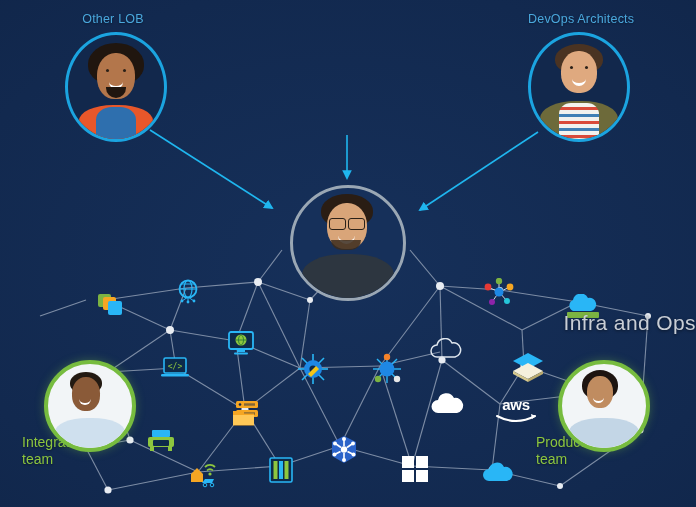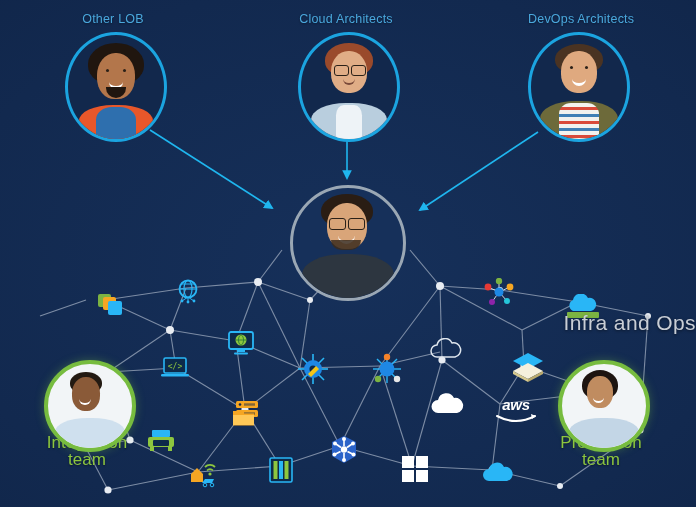--- a/index.html
+++ b/index.html
@@ -51,28 +51,28 @@
 
   
   #center-label{
     position:absolute;z-index:5;left:0;right:0;top:311px;text-align:right;
     color:#c9ced6;font-size:21px;letter-spacing:.4px;
     text-shadow:0 1px 3px rgba(0,0,0,.5);
   }
 
   
   .team-label{
-    position:absolute;z-index:7;text-align:center;
-    color:#8dc63f;font-size:17px;line-height:17px;width:130px;
+    position:absolute;z-index:7;text-align:left;
+    color:#8dc63f;font-size:14px;line-height:17px;width:130px;
     text-shadow:0 1px 2px rgba(0,0,0,.45);
   }
 
   
   .tico{position:absolute;z-index:4;display:block;}
-  .aws-wrap{position:absolute;z-index:4;text-align:center;color:#ffffff;font-style:italic;}
+  .aws-wrap{position:absolute;z-index:4;text-align:center;color:#ffffff;}
   .aws-text{font-size:15px;font-weight:bold;letter-spacing:-.3px;line-height:13px;}
 </style>
 </head>
 <body>
 
 <div id="stage">
 
   <svg class="layer" id="mesh" viewBox="0 0 696 507">
     <g stroke="#8f9db3" stroke-width="1.1" fill="none" opacity="0.85">
       <path d="M105 300 L170 330"></path>
@@ -177,34 +177,20 @@
         <div class="hair" style="left:20px;top:8px;width:56px;height:42px;background:#20160f;"></div>
         <div class="skin" style="left:29px;top:18px;width:38px;height:46px;background:#b3764b;"></div>
         <div class="eye" style="left:38px;top:34px;"></div>
         <div class="eye" style="left:55px;top:34px;"></div>
         <div class="smile" style="left:41px;top:44px;width:14px;height:7px;border-bottom-color:#fff;border-bottom-width:3px;"></div>
         <div style="position:absolute;left:38px;top:52px;width:20px;height:11px;background:#20160f;border-radius:0 0 10px 10px;"></div>
       </div>
     </div>
   </div>
 
-  <div class="persona" style="left:298px;top:12px;width:96px;">
-    <div class="plabel">Cloud Architects</div>
-    <div class="ring-oval">
-      <div class="face">
-        <div class="torso" style="width:76px;height:36px;background:#b9cede;"></div>
-        <div class="torso" style="width:26px;height:34px;background:#eef3f7;border-radius:30% 30% 4px 4px;"></div>
-        <div class="hair" style="left:24px;top:8px;width:48px;height:34px;background:#9a4a2b;"></div>
-        <div class="skin" style="left:30px;top:16px;width:36px;height:42px;background:#e0ad86;"></div>
-        <div class="glasses" style="left:33px;top:30px;width:13px;"></div>
-        <div class="glasses" style="left:50px;top:30px;width:13px;"></div>
-        <div class="smile" style="left:42px;top:42px;width:12px;height:6px;"></div>
-      </div>
-    </div>
-  </div>
 
   <div class="persona" style="left:528px;top:12px;width:96px;">
     <div class="plabel">DevOps Architects</div>
     <div class="ring-oval">
       <div class="face">
         <div class="torso" style="width:78px;height:38px;background:#6d6a3a;"></div>
         <div class="torso" style="width:40px;height:36px;background:
           repeating-linear-gradient(#f2f2ee 0 4px,#d94a3a 4px 7px,#f2f2ee 7px 11px,#3f7fb5 11px 14px);
           border-radius:30% 30% 4px 4px;"></div>
         <div class="hair" style="left:24px;top:9px;width:48px;height:30px;background:#4a3322;"></div>

